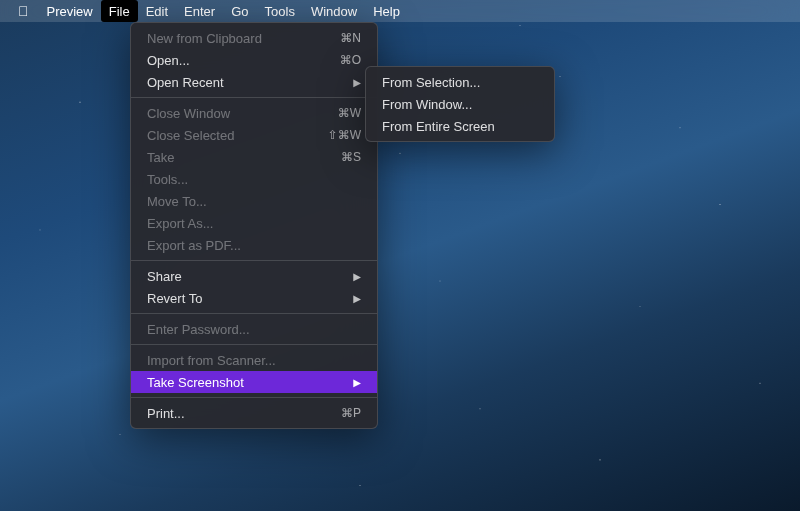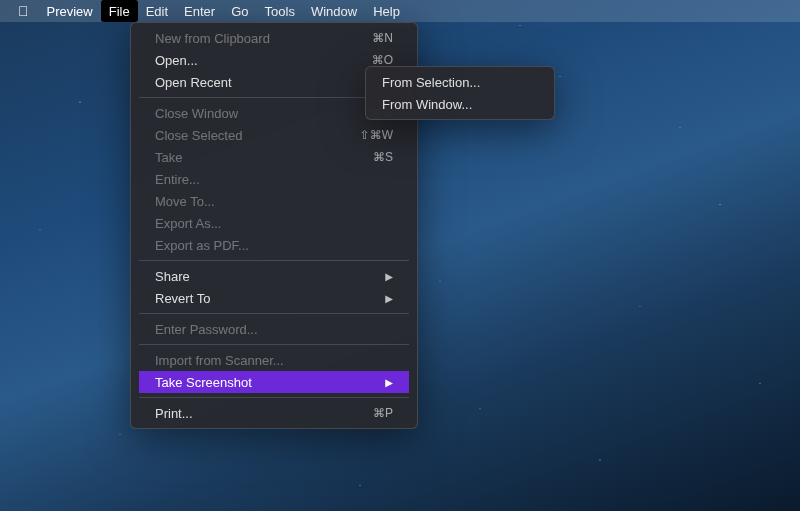--- a/index.html
+++ b/index.html
@@ -76,27 +76,27 @@
 
     .menubar-item.highlighted {
       background: #000000;
     }
 
     
     .file-menu {
       position: absolute;
       top: 22px;
       left: 130px;
-      width: 288px;
+      width: 248px;
       background: rgba(40, 40, 45, 0.95);
       backdrop-filter: blur(20px);
       border-radius: 6px;
       border: 1px solid rgba(255,255,255,0.15);
       box-shadow: 0 10px 40px rgba(0,0,0,0.5);
-      padding: 4px 8px;
+      padding: 4px 0;
       color: white;
       font-size: 13px;
     }
 
     .menu-item {
       display: flex;
       align-items: center;
       justify-content: space-between;
       padding: 2px 16px;
       height: 22px;
@@ -205,21 +205,21 @@
     <span class="shortcut">⇧⌘W</span>
   </div>
 
   <div class="menu-item disabled">
     <span>Take</span>
     <span class="shortcut">⌘S</span>
   </div>
 
 
   <div class="menu-item disabled">
-    <span>Entire...</span>
+    <span>Tools...</span>
   </div>
 
   <div class="menu-item disabled">
     <span>Move To...</span>
   </div>
 
   <div class="menu-item disabled">
     <span>Export As...</span>
   </div>
 
@@ -266,13 +266,16 @@
 
 </div>
 
 <div class="screenshot-submenu">
   <div class="submenu-item">
     <span>From Selection...</span>
   </div>
   <div class="submenu-item">
     <span>From Window...</span>
   </div>
+  <div class="submenu-item">
+    <span>From Entire Screen</span>
+  </div>
 </div>
 
 </body></html>

